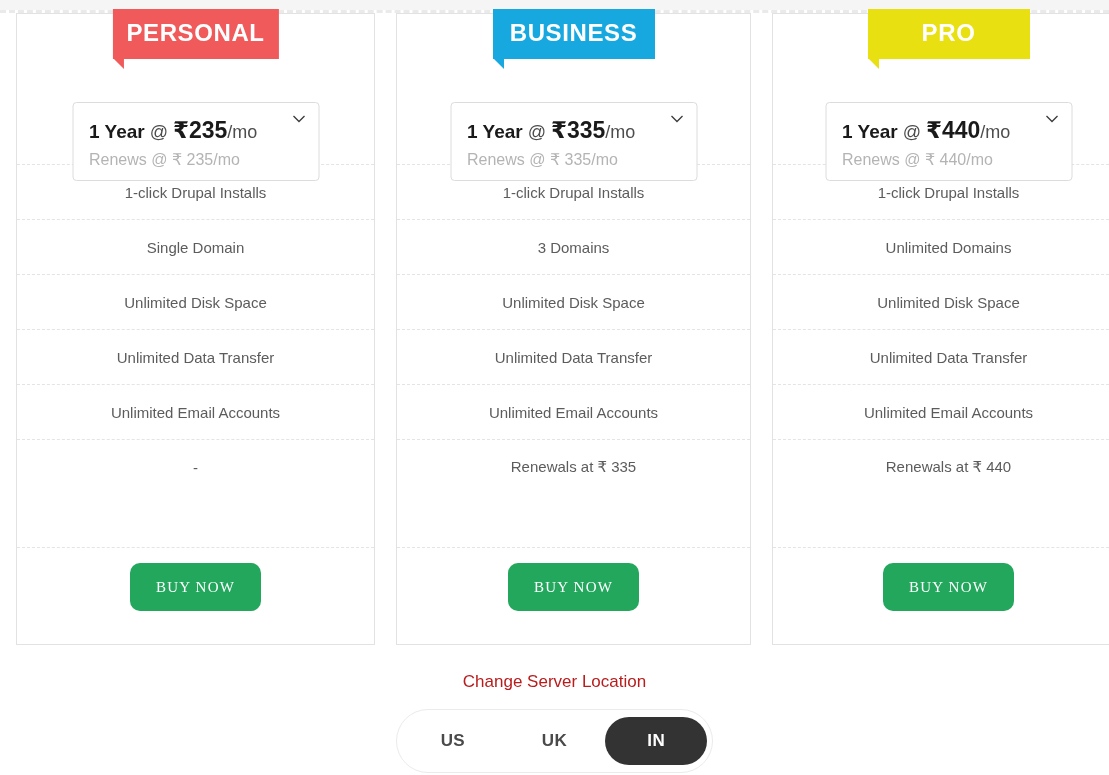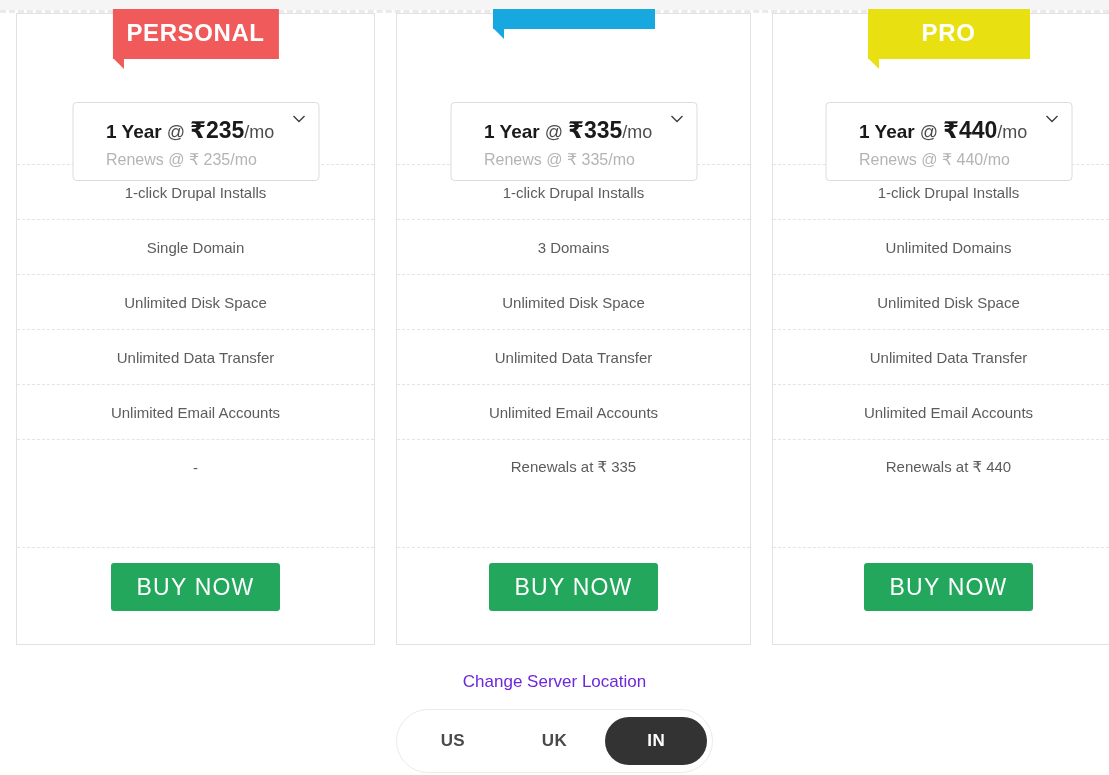--- a/index.html
+++ b/index.html
@@ -88,21 +88,21 @@
     position: absolute;
     left: 50%;
     transform: translateX(-50%);
     top: 88px;
     width: 247px;
     height: 79px;
     box-sizing: border-box;
     border: 1px solid #dcdcdc;
     border-radius: 4px;
     background: #ffffff;
-    padding: 14px 16px 0 33px;
+    padding: 14px 16px 0 16px;
     text-align: left;
     cursor: pointer;
   }
   .term-main {
     font-size: 18px;
     color: #333333;
     white-space: nowrap;
   }
   .term-main .bold {
     font-weight: bold;
@@ -156,41 +156,41 @@
     align-items: flex-start;
     justify-content: center;
     border-top: 1px dashed #e4e4e4;
     padding-top: 15px;
     box-sizing: border-box;
   }
   .buy-btn {
     background: #22a75d;
     color: #ffffff;
     border: none;
-    border-radius: 3px;
-    font-size: 23px;
+    border-radius: 10px;
+    font-size: 15px;
     letter-spacing: 1.2px;
     padding: 0 26px;
     height: 48px;
     line-height: 48px;
     cursor: pointer;
-    font-family: Liberation Sans, sans-serif;
+    font-family: Liberation Serif, serif;
   }
 
   
   .server-loc {
     position: absolute;
     left: 0;
     top: 672px;
     width: 1109px;
     text-align: center;
   }
   .server-loc-title {
     font-size: 17px;
-    color: #6d28d9;
+    color: #b91c1c;
     margin-bottom: 17px;
   }
   .toggle {
     display: inline-flex;
     align-items: center;
     justify-content: space-between;
     width: 317px;
     height: 64px;
     box-sizing: border-box;
     border: 1px solid #ebebeb;
@@ -252,20 +252,21 @@
       <div class="feature-row">-</div>
     </div>
     <div class="buy-wrap">
       <button class="buy-btn" style="background: rgb(34, 167, 93);">BUY NOW</button>
     </div>
   </div>
 
   <div class="plan-card col2" style="border-color: rgb(226, 226, 226);">
     <div class="ribbon-wrap">
       <div class="ribbon" style="background: rgb(24, 168, 224); color: rgb(24, 168, 224);">
+        <span style="color: rgb(255, 255, 255);">BUSINESS</span>
         <span class="tail"></span>
       </div>
       <div class="term-select">
         <div class="term-main">
           <span class="bold">1 Year</span>
           <span class="permo">@</span>
           <span class="price">₹</span><span class="price">335</span><span class="permo">/mo</span>
         </div>
         <div class="term-sub">Renews @ ₹ 335/mo</div>
         <span class="chev">

